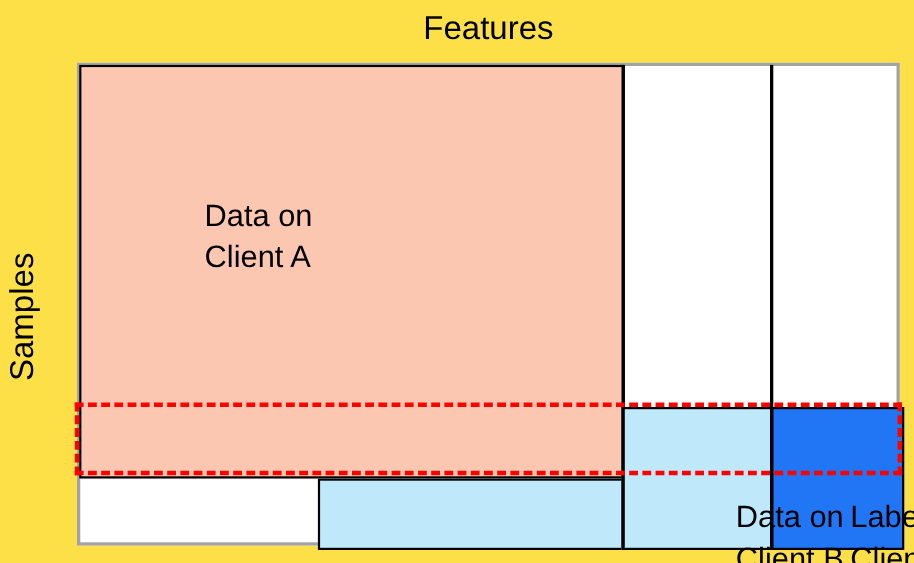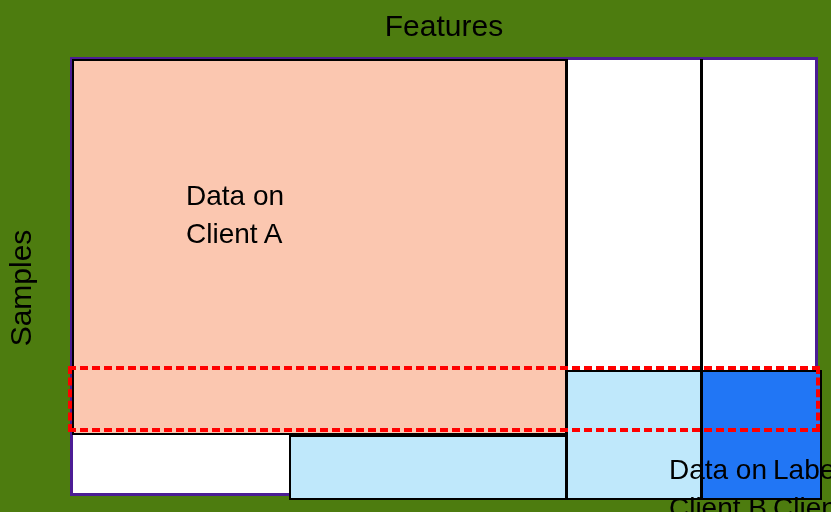--- a/index.html
+++ b/index.html
@@ -4,21 +4,21 @@
 <style>
   html, body {
     margin: 0;
     padding: 0;
     background: #ffffff;
   }
   #canvas {
     position: relative;
     width: 831px;
     height: 512px;
-    background: #4d7c0f;
+    background: #fde047;
     overflow: hidden;
     font-family: "Liberation Sans", sans-serif;
     color: #000000;
   }
 
   
   #features-title {
     position: absolute;
     left: 0;
     top: 6px;
@@ -46,21 +46,21 @@
   }
 
   
   #matrix {
     position: absolute;
     left: 70px;
     top: 57px;
     width: 748px;
     height: 439px;
     box-sizing: border-box;
-    border: 3px solid #4c1d95;
+    border: 3px solid #a3a3a3;
     background: #ffffff;
   }
 
   
   .block {
     position: absolute;
     box-sizing: border-box;
     border: 2px solid #000000;
   }
 

